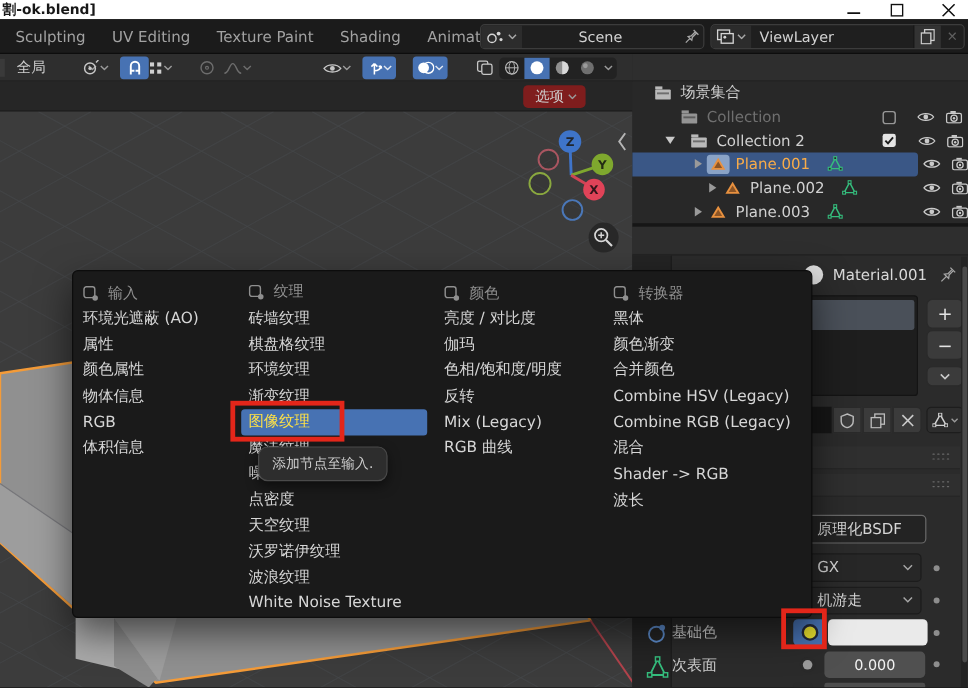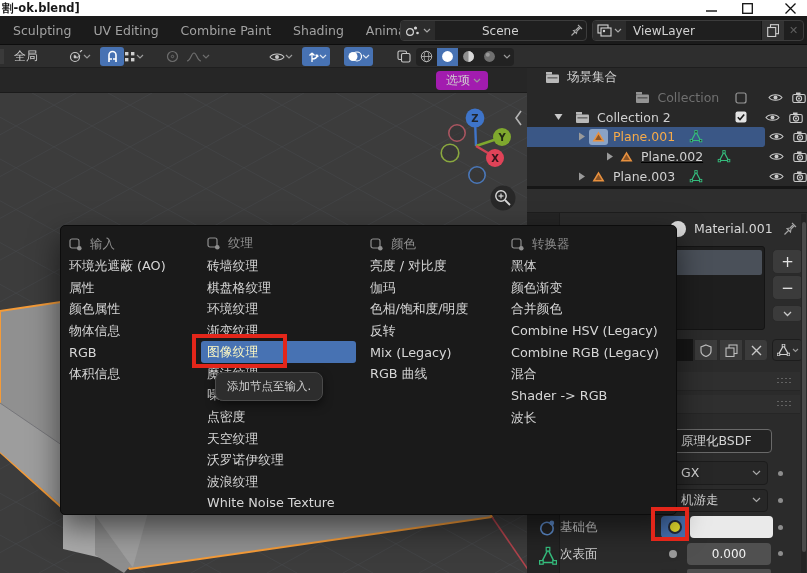--- a/index.html
+++ b/index.html
@@ -59,21 +59,21 @@
   .grip i{width:1.6px;height:1.6px;border-radius:50%;background:#6a6a6a;}
 
   
   #menu{left:60px;top:225px;width:617px;height:290px;background:#1a1a1a;border:1px solid #0c0c0c;
         border-radius:5px;box-shadow:0 12px 30px rgba(0,0,0,.55);box-sizing:border-box;z-index:10;
         display:flex;padding:7px 0 0 5px;}
   .mcol{display:flex;flex-direction:column;}
   .mhead{height:22px;display:flex;align-items:center;gap:8px;padding-left:3px;font-size:12.5px;color:#909090;white-space:nowrap;}
   .mitem{height:21.7px;line-height:21.7px;font-size:12.8px;color:#d6d6d6;padding-left:6px;margin:0 11px 0 -3px;
          border-radius:3px;white-space:nowrap;overflow:hidden;}
-  .mitem.hl{background:#4772b3;color:#fef9c3;}
+  .mitem.hl{background:#4772b3;color:#fde047;}
 
   #tooltip{left:215px;top:372px;width:108px;height:29px;background:#2d2d2d;border:1px solid #4a4a4a;border-radius:8px;
            box-shadow:0 4px 10px rgba(0,0,0,.5);z-index:20;font-size:11.5px;color:#cfcfcf;
            display:flex;align-items:center;justify-content:center;box-sizing:border-box;white-space:nowrap;}
   .redbox{border:4px solid #e3261a;z-index:30;box-sizing:border-box;}
 </style>
 </head>
 <body>
 
 <div id="app">
@@ -94,21 +94,21 @@
       <svg width="11" height="11">
           <path d="M0.5 0.5 L10.5 10.5 M10.5 0.5 L0.5 10.5" stroke="#111" stroke-width="1.3"></path>
         </svg>
     </div>
   </div>
 
   <div class="abs" id="topbar"></div>
   <div class="abs" id="tabs">
       <div class="tab">Sculpting</div>
       <div class="tab">UV Editing</div>
-      <div class="tab">Combine Paint</div>
+      <div class="tab">Texture Paint</div>
       <div class="tab">Shading</div>
       <div class="tab">Animation</div>
       <div class="tab">Renderi</div>
     </div>
 
   <div class="abs widget" style="left:400px;top:20px;width:187px;gap:40px;">
     <div class="wseg">
       <svg width="16" height="13">
         <circle cx="5" cy="8" r="3.4" fill="none" stroke="#d5d5d5" stroke-width="1.2"></circle>
         <circle cx="10.5" cy="4" r="1.6" fill="#d5d5d5"></circle>
@@ -261,21 +261,21 @@
       </div>
       <div style="width:14px;height:18px;display:flex;align-items:center;justify-content:center;">
         <svg width="8" height="5">
             <path d="M1 1 L4 4 L7 1" stroke="#9a9a9a" fill="none" stroke-width="1.2"></path>
           </svg>
       </div>
     </div>
   </div>
 
   <div class="abs" id="ts-bar">
-    <div class="abs hbtn" style="left:436px;top:3px;background:#a21caf;border-radius:4px;padding:0 7px;">
+    <div class="abs hbtn" style="left:436px;top:3px;background:#7f1d1d;border-radius:4px;padding:0 7px;">
       <span class="hlabel">选项</span>
       <svg width="8" height="5">
           <path d="M1 1 L4 4 L7 1" stroke="#9a9a9a" fill="none" stroke-width="1.2"></path>
         </svg>
     </div>
   </div>
 
   <div class="abs" style="left:0;top:93px;width:527px;height:480px;background:#3c3c3c;overflow:hidden;">
     <svg width="527" height="480" viewBox="0 0 527 480">
       <g id="vgrid">
@@ -366,21 +366,21 @@
               <rect x="1" y="3.5" width="13" height="8.5" rx="1" fill="#b9b9b9"></rect>
               <rect x="1" y="1" width="6" height="2.5" fill="#b9b9b9"></rect>
               <rect x="2.5" y="6" width="10" height="1.6" fill="#6e6e6e"></rect>
             </svg>
           </span>
           <span class="olabel">场景集合</span>
         </div>
         <div class="orow-right"></div>
       </div>
       <div class="orow">
-        <div class="orow-main" style="padding-left: 40px; opacity: 0.75; justify-content: center;">
+        <div class="orow-main" style="padding-left: 16px; opacity: 0.75;">
           <span class="arrowslot"></span>
           <span style="width:8px"></span>
           <span class="iconwrap">
             <svg width="15" height="13">
               <rect x="1" y="3.5" width="13" height="8.5" rx="1" fill="#b9b9b9"></rect>
               <rect x="1" y="1" width="6" height="2.5" fill="#b9b9b9"></rect>
               <rect x="2.5" y="6" width="10" height="1.6" fill="#6e6e6e"></rect>
             </svg>
           </span>
           <span class="olabel muted">Collection</span>
@@ -469,21 +469,21 @@
           </svg>
           <svg width="14" height="11">
             <rect x="0.8" y="2.5" width="12.4" height="8" rx="1.5" fill="none" stroke="#c9c9c9" stroke-width="1.1"></rect>
             <circle cx="7" cy="6.5" r="2.6" fill="none" stroke="#c9c9c9" stroke-width="1.1"></circle>
             <circle cx="7" cy="6.5" r="1" fill="#c9c9c9"></circle>
             <rect x="4" y="0.5" width="4.5" height="1.6" fill="#c9c9c9"></rect>
           </svg>
         </div>
       </div>
       <div class="orow">
-        <div class="orow-main" style="padding-left: 76px; text-decoration: underline;">
+        <div class="orow-main" style="padding-left: 60px;">
           <span class="arrowslot">
             <svg width="8" height="9">
               <path d="M1 0.5 L7 4.5 L1 8.5 Z" fill="#9a9a9a"></path>
             </svg>
           </span>
           <span class="iconwrap">
             <svg width="13" height="11">
               <path d="M6.5 0.5 L12.5 10.5 H0.5 Z" fill="#e8913f"></path>
               <path d="M6.5 3.5 L9.8 9 H3.2 Z" fill="#8c5526"></path>
             </svg>

